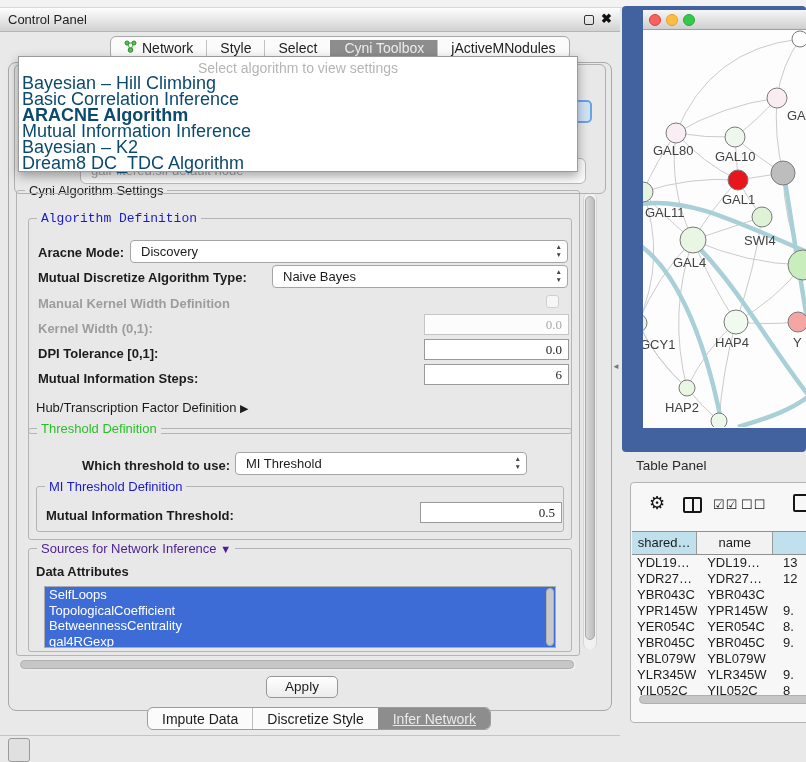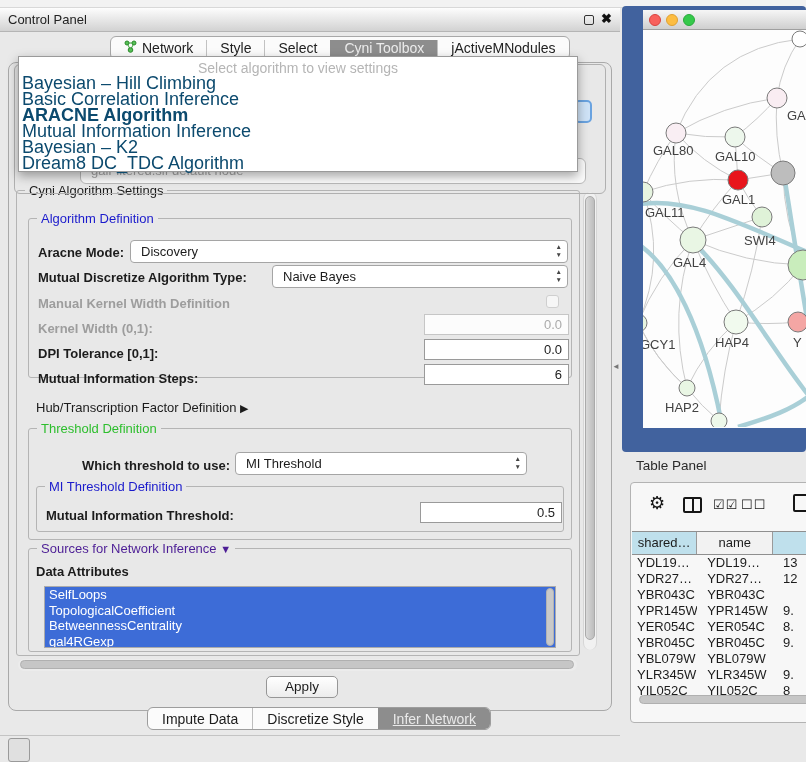--- a/index.html
+++ b/index.html
@@ -50,21 +50,21 @@
     font-size:13px; white-space:nowrap; }
   .legend.blue { color:#1a1acc; }
   .legend.green { color:#2dbe2d; }
   .lbl { position:absolute; font-size:13px; font-weight:bold; white-space:nowrap; }
   .lbl.gray { color:#9d9d9d; }
   .combo { position:absolute; height:23px; background:#ffffff; border:1px solid #a5a5a5;
     border-radius:4px; font-size:13px; line-height:21px; padding-left:10px; }
   .combo .steppers { position:absolute; right:5px; top:2px; font-size:6.5px; line-height:8px;
     color:#444; text-align:center; }
   .tinput { position:absolute; height:21px; background:#ffffff; border:1px solid #9a9a9a;
-    font-size:13px; line-height:19px; text-align:right; padding-right:6px; }
+    font-size:13px; line-height:19px; text-align:right; padding-right:6px;font-family:Liberation Serif, serif; }
   .tinput.disabled { border-color:#c6c6c6; color:#ababab; background:#fcfcfc; }
   #manual-kernel-cb { left:546px; top:287px; width:13px; height:13px; border:1.5px solid #cfcfcf;
     border-radius:3px; background:#f6f6f6; }
   .disclosure { font-size:11px; }
 
   
   #attr-list { left:44px; top:578px; width:512px; height:62px; background:#ffffff;
     border:1px solid #ababab; overflow:hidden; }
   .attr-item { height:15.5px; font-size:13px; line-height:15px; color:#ffffff;
     background:#3d6cd7; padding-left:4px; }
@@ -175,21 +175,21 @@
       <div class="algo-item selected">ARACNE Algorithm</div>
       <div class="algo-item">Mutual Information Inference</div>
       <div class="algo-item">Bayesian – K2</div>
       <div class="algo-item">Dream8 DC_TDC Algorithm</div>
     </div>
 
   <div class="fieldset" style="left:16px; top:182px; width:564px; height:466px;">
     <span class="legend">Cyni Algorithm Settings</span>
   </div>
 
-  <div class="fieldset" style="left:28px; top:210px; width:544px; height:160px;">
+  <div class="fieldset" style="left:28px; top:210px; width:544px; height:216px;font-family:Liberation Mono, monospace;">
     <span class="legend blue">Algorithm Definition</span>
   </div>
 
   <div class="lbl" style="left:38px; top:237px;">Aracne Mode:</div>
   <div class="combo" style="left:130px; top:232px; width:438px;">
     <span>Discovery</span>
     <span class="steppers">▲<br>▼</span>
   </div>
 
   <div class="lbl" style="left:38px; top:262px;">Mutual Discretize Algorithm Type:</div>

